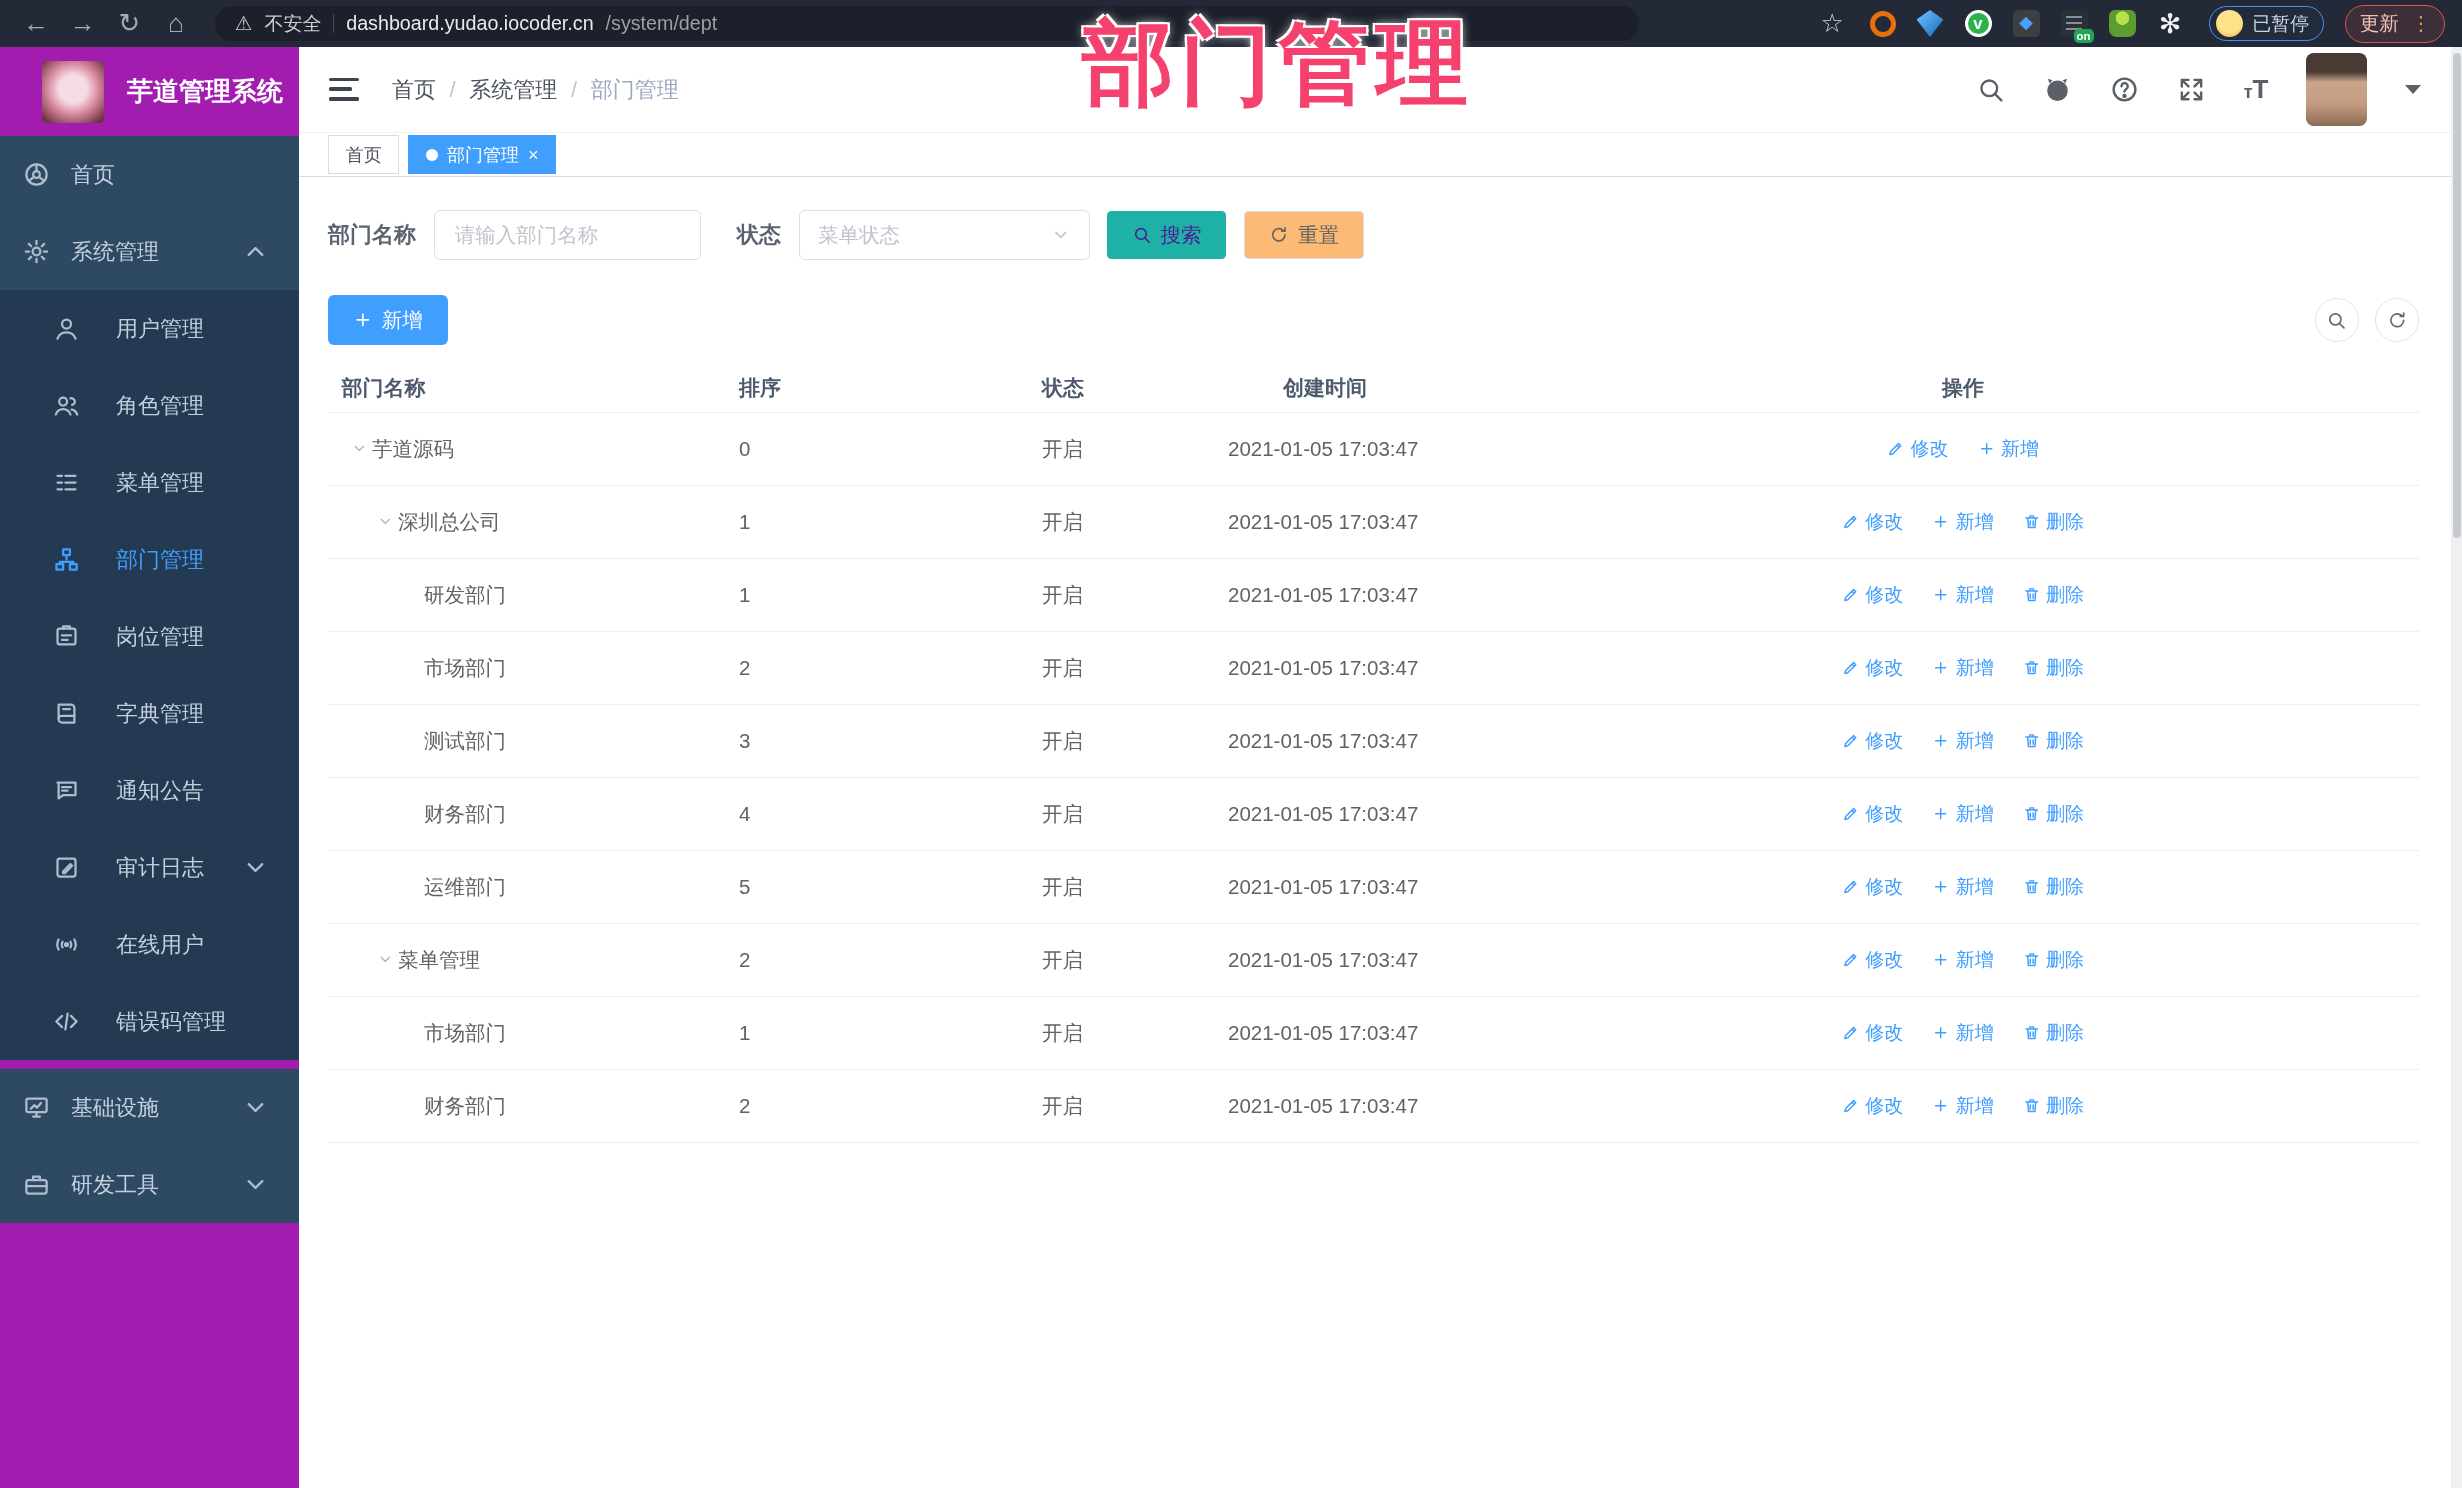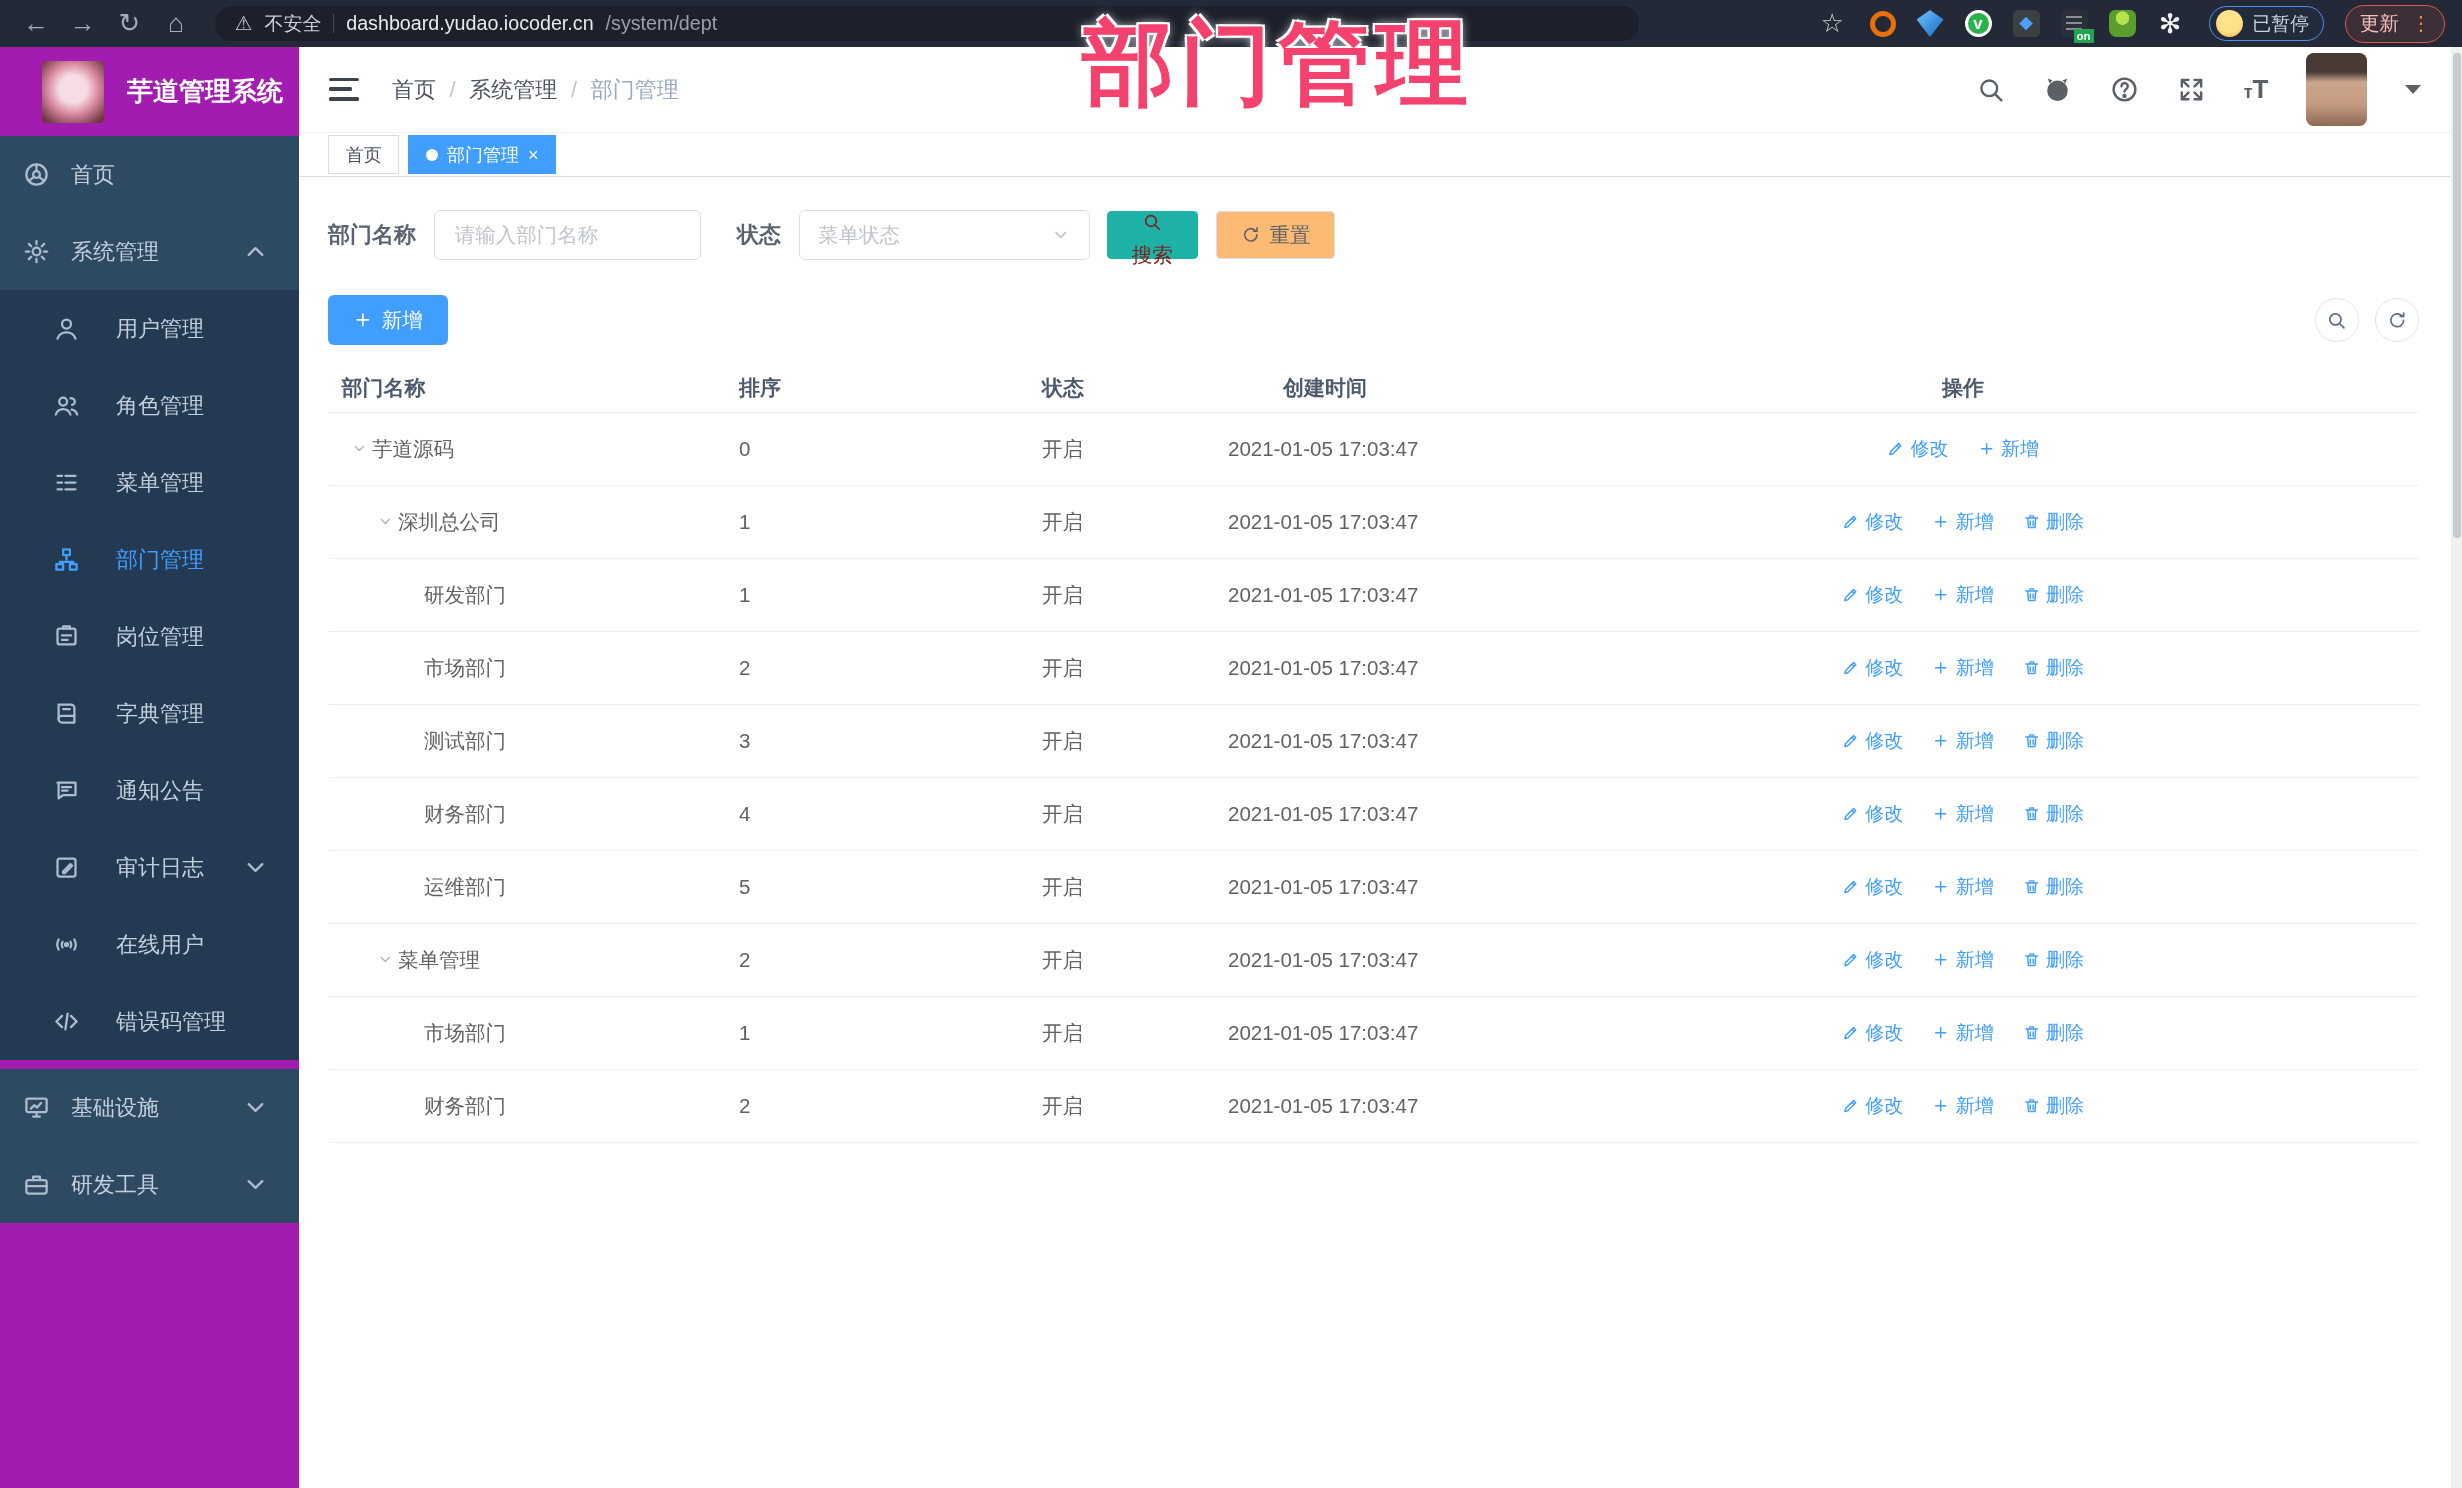--- a/index.html
+++ b/index.html
@@ -28,21 +28,21 @@
   .ext-orange-ring{border:5.3px solid #e8710a;border-radius:50%;width:26px;height:26px;}
   .ext-blue-gem{background:linear-gradient(135deg,#6ec6ff,#1565c0);clip-path:polygon(50% 0,100% 35%,50% 100%,0 35%);}
   .ext-green-check{background:#2bb24c;border-radius:50%;border:3px solid #fff;font-weight:bold;}
   .ext-blue-puzzle{background:#3c4043;border-radius:5.3px;}
   .ext-blue-puzzle::after{content:"";position:absolute;width:13.6px;height:13.6px;background:#4d9fff;
     clip-path:polygon(50% 0,100% 50%,50% 100%,0 50%);}
   .ext-list-on{background:#2a2f38;border-radius:4.5px;}
   .ext-list-on::before{content:"";position:absolute;left:5.3px;top:6px;width:16.7px;height:2.3px;background:#888f9a;
     box-shadow:0 6px 0 #888f9a,0 12px 0 #888f9a;}
   .on-badge{position:absolute;right:-6px;bottom:-6px;background:#21a453;color:#fff;font-size:11.4px;
-    padding:0.8px 3px;border-radius:0;font-weight:bold;}
+    padding:0.8px 3px;border-radius:5px;font-weight:bold;}
   .ext-green-person{background:radial-gradient(circle at 50% 30%,#b6e34b 28%,#5b9e2f 30%);border-radius:6px 6px 7.6px 7.6px;}
   .ext-white-pinwheel{color:#f1f3f4;font-size:27px;}
   .profile-chip{display:flex;align-items:center;gap:9px;border:1.5px solid #4d8df7;background:#222b3a;
     border-radius:19.7px;padding:3px 13.6px 3px 6px;margin-left:7.6px;flex:0 0 auto;}
   .emoji-avatar{width:27px;height:27px;border-radius:50%;background:radial-gradient(circle at 50% 40%,#ffe28a 55%,#e8a33d);}
   .profile-status{font-size:19px;color:#c9d3e0;white-space:nowrap;}
   .update-chip{display:flex;align-items:center;gap:12px;border:1.5px solid #d9584a;background:rgba(217,88,74,.14);
     border-radius:19.7px;padding:4.5px 13.6px;margin-left:13.6px;flex:0 0 auto;}
   .update-label{font-size:19.7px;color:#f2beb5;white-space:nowrap;}
   .kebab{color:#e09a52;font-size:19.7px;letter-spacing:0;line-height:0.6;}
@@ -102,21 +102,21 @@
     padding:0 19.7px;font-size:20.5px;color:#606266;outline:none;font-family:inherit;}
   .text-input::placeholder{color:#c0c4cc;}
   .select-box{width:291px;height:50px;border:0.8px solid #dcdfe6;border-radius:6px;margin-left:18px;
     display:flex;align-items:center;padding:0 18px;cursor:pointer;}
   .select-placeholder{font-size:20.5px;color:#c0c4cc;flex:1;}
   .select-chevron{font-size:19.7px;color:#c0c4cc;}
   .gap-lg{width:36px;flex:0 0 auto;}
   .btn{height:48px;border-radius:4.5px;display:inline-flex;align-items:center;gap:9px;
     font-size:20.5px;padding:0 24px;cursor:pointer;border:0.8px solid transparent;white-space:nowrap;}
   .btn .icon{font-size:19.7px;}
-  .btn-search{background:#1eb2a6;color:#7f1d1d;margin-left:16.7px;flex-direction:column;}
+  .btn-search{background:#1eb2a6;color:#4c1d95;margin-left:16.7px;}
   .btn-reset{background:#fdba74;color:#606266;border-color:#dcdfe6;margin-left:18px;}
   .toolbar-row{margin-top:35px;display:flex;align-items:center;}
   .btn-add{background:#409eff;color:#fff;height:50px;border-radius:6px;}
   .right-circles{margin-left:auto;display:flex;gap:16.7px;}
   .circle-btn{width:44px;height:44px;border:0.8px solid #e0e5ec;border-radius:50%;display:flex;
     align-items:center;justify-content:center;color:#5f6b7a;font-size:20.5px;cursor:pointer;background:#fff;}
 
   
   .table{margin-top:19.7px;}
   .thead{display:flex;align-items:center;height:48px;border-bottom:0.8px solid #ebeef5;

